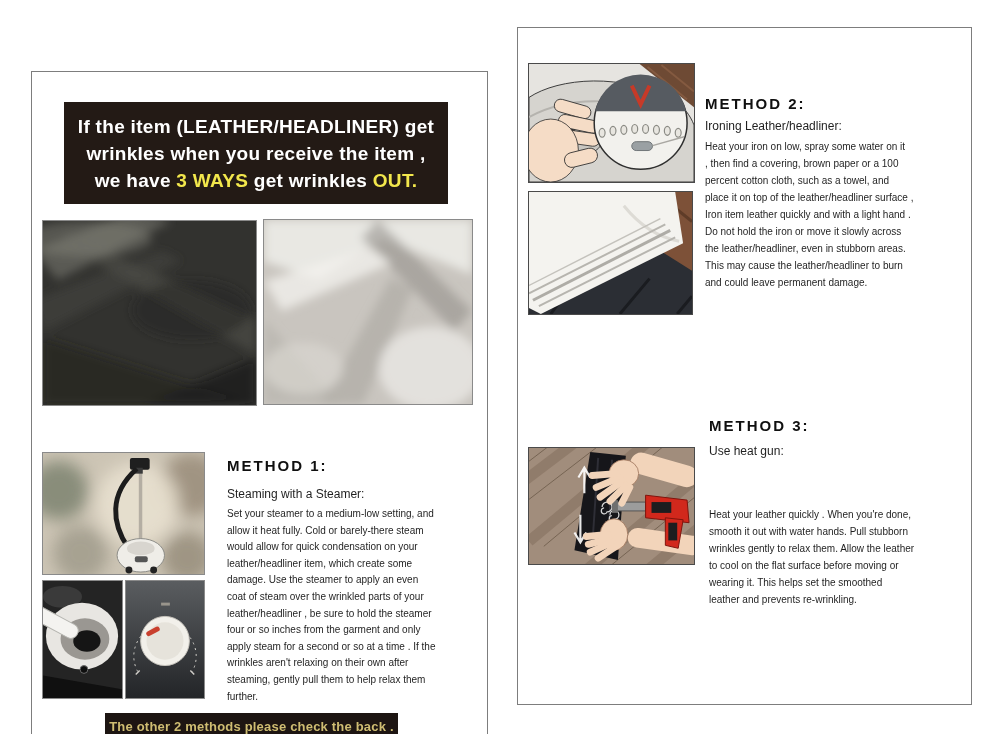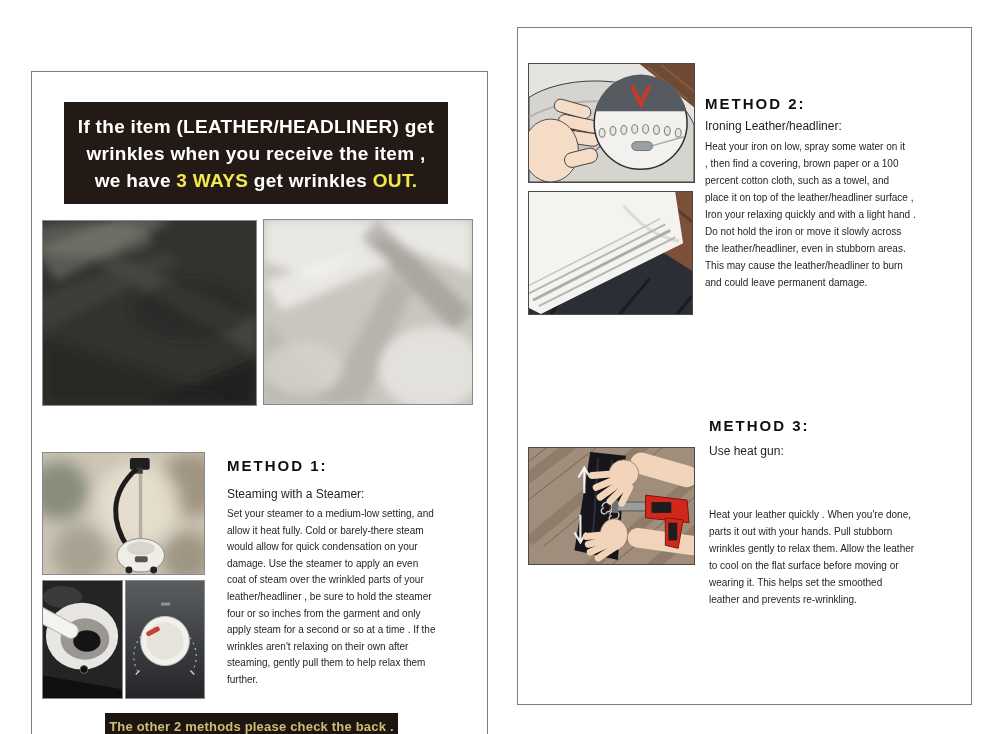--- a/index.html
+++ b/index.html
@@ -143,20 +143,21 @@
       </svg>
     </div>
 
     <div class="method" style="left:195px; top:385px; width:255px;">
       <div class="m-head">METHOD 1:</div>
       <div class="m-sub">Steaming with a Steamer:</div>
       <div class="m-body">
           <div>Set your steamer to a medium-low setting, and</div>
           <div>allow it heat fully. Cold or barely-there steam</div>
           <div>would allow for quick condensation on your</div>
+          <div>leather/headliner item, which create some</div>
           <div>damage. Use the steamer to apply an even</div>
           <div>coat of steam over the wrinkled parts of your</div>
           <div>leather/headliner , be sure to hold the steamer</div>
           <div>four or so inches from the garment and only</div>
           <div>apply steam for a second or so at a time . If the</div>
           <div>wrinkles aren't relaxing on their own after</div>
           <div>steaming, gently pull them to help relax them</div>
           <div>further.</div>
         </div>
     </div>
@@ -220,34 +221,34 @@
     </div>
 
     <div class="method" style="left:187px; top:67px; width:262px;">
       <div class="m-head">METHOD 2:</div>
       <div class="m-sub" style="margin-top:7px;">Ironing Leather/headliner:</div>
       <div class="m-body" style="line-height:17px;">
           <div>Heat your iron on low,   spray some water on it</div>
           <div>, then find a covering, brown paper or a 100</div>
           <div>percent cotton cloth, such as a towel, and</div>
           <div>place it on top of the leather/headliner surface ,</div>
-          <div>Iron your relaxing quickly and with a light hand .</div>
+          <div>Iron item leather quickly and with a light hand .</div>
           <div>Do not hold the iron or move it slowly across</div>
           <div>the leather/headliner, even in stubborn areas.</div>
           <div>This may cause the leather/headliner to burn</div>
           <div>and could leave permanent damage.</div>
         </div>
     </div>
 
     <div class="method" style="left:191px; top:389px; width:262px;">
       <div class="m-head">METHOD 3:</div>
       <div class="m-sub" style="margin-top:10px;">Use heat gun:</div>
       <div class="m-body" style="line-height:17px;margin-top:48px;">
           <div>Heat your leather quickly . When you're done,</div>
-          <div>parts it out with your hands. Pull stubborn</div>
+          <div>smooth it out with water hands. Pull stubborn</div>
           <div>wrinkles gently to relax them. Allow the leather</div>
           <div>to cool on the flat surface before moving or</div>
           <div>wearing it. This helps set the smoothed</div>
           <div>leather and prevents re-wrinkling.</div>
         </div>
     </div>
 
     <div class="figure" style="left:10px; top:419px; width:167px; height:118px; border-color:#4a4a4a;">
       <svg viewBox="0 0 167 118" preserveAspectRatio="none">
         <rect width="167" height="118" fill="#a18d7c"></rect>

